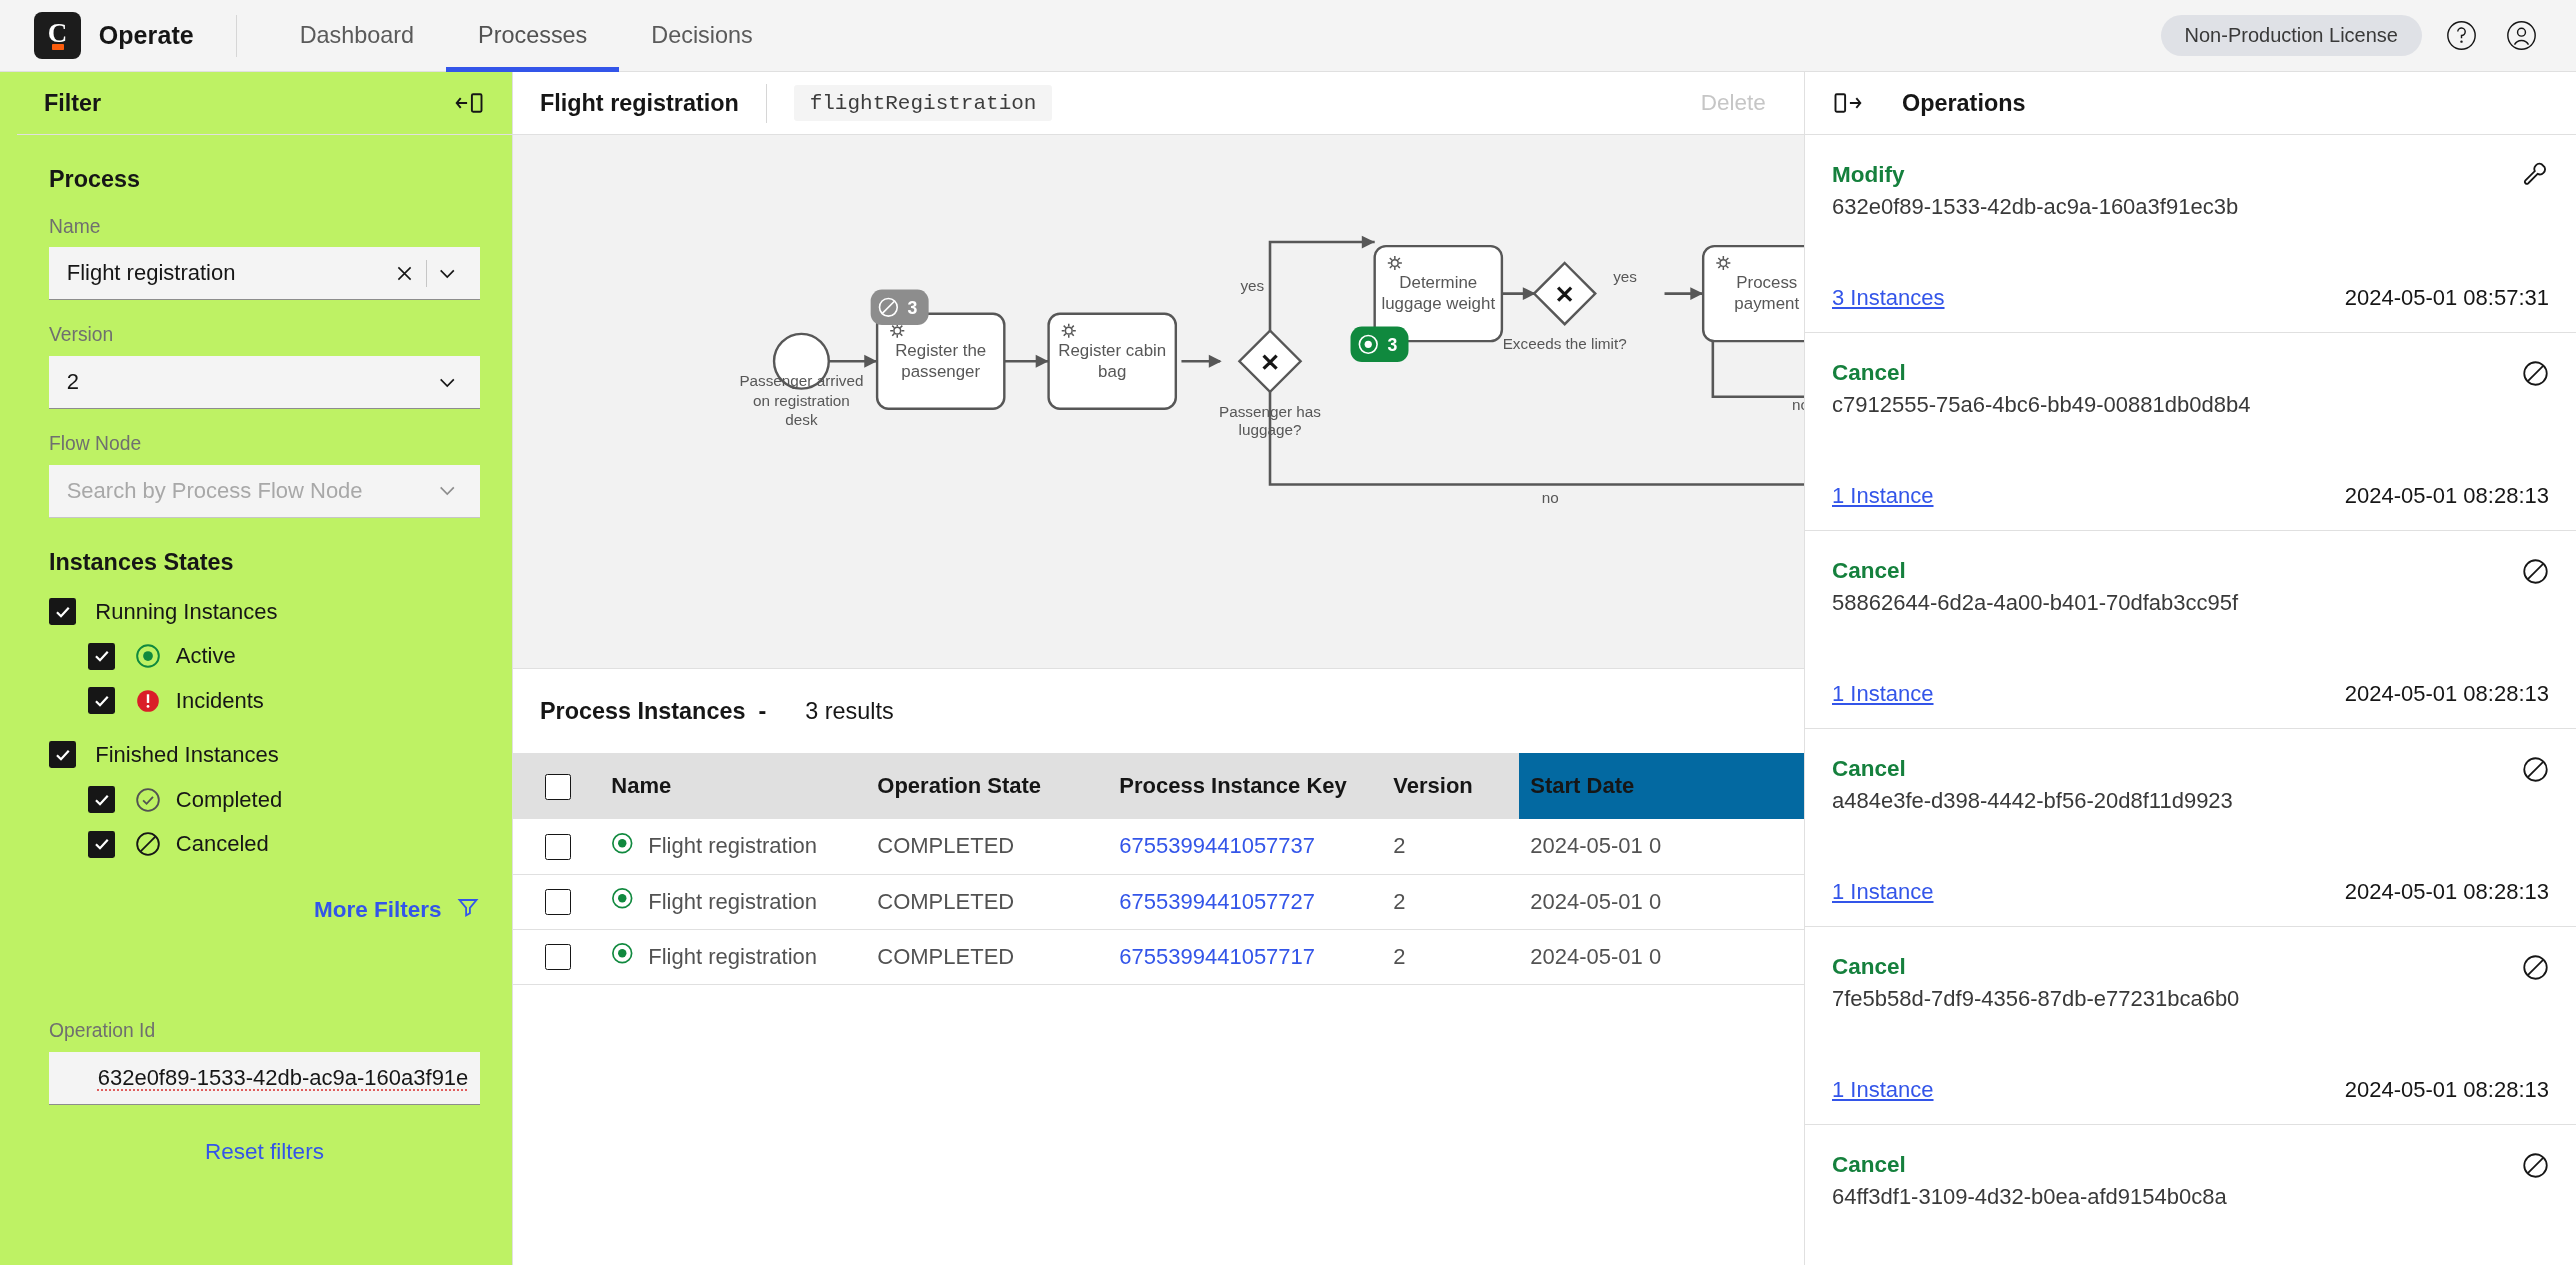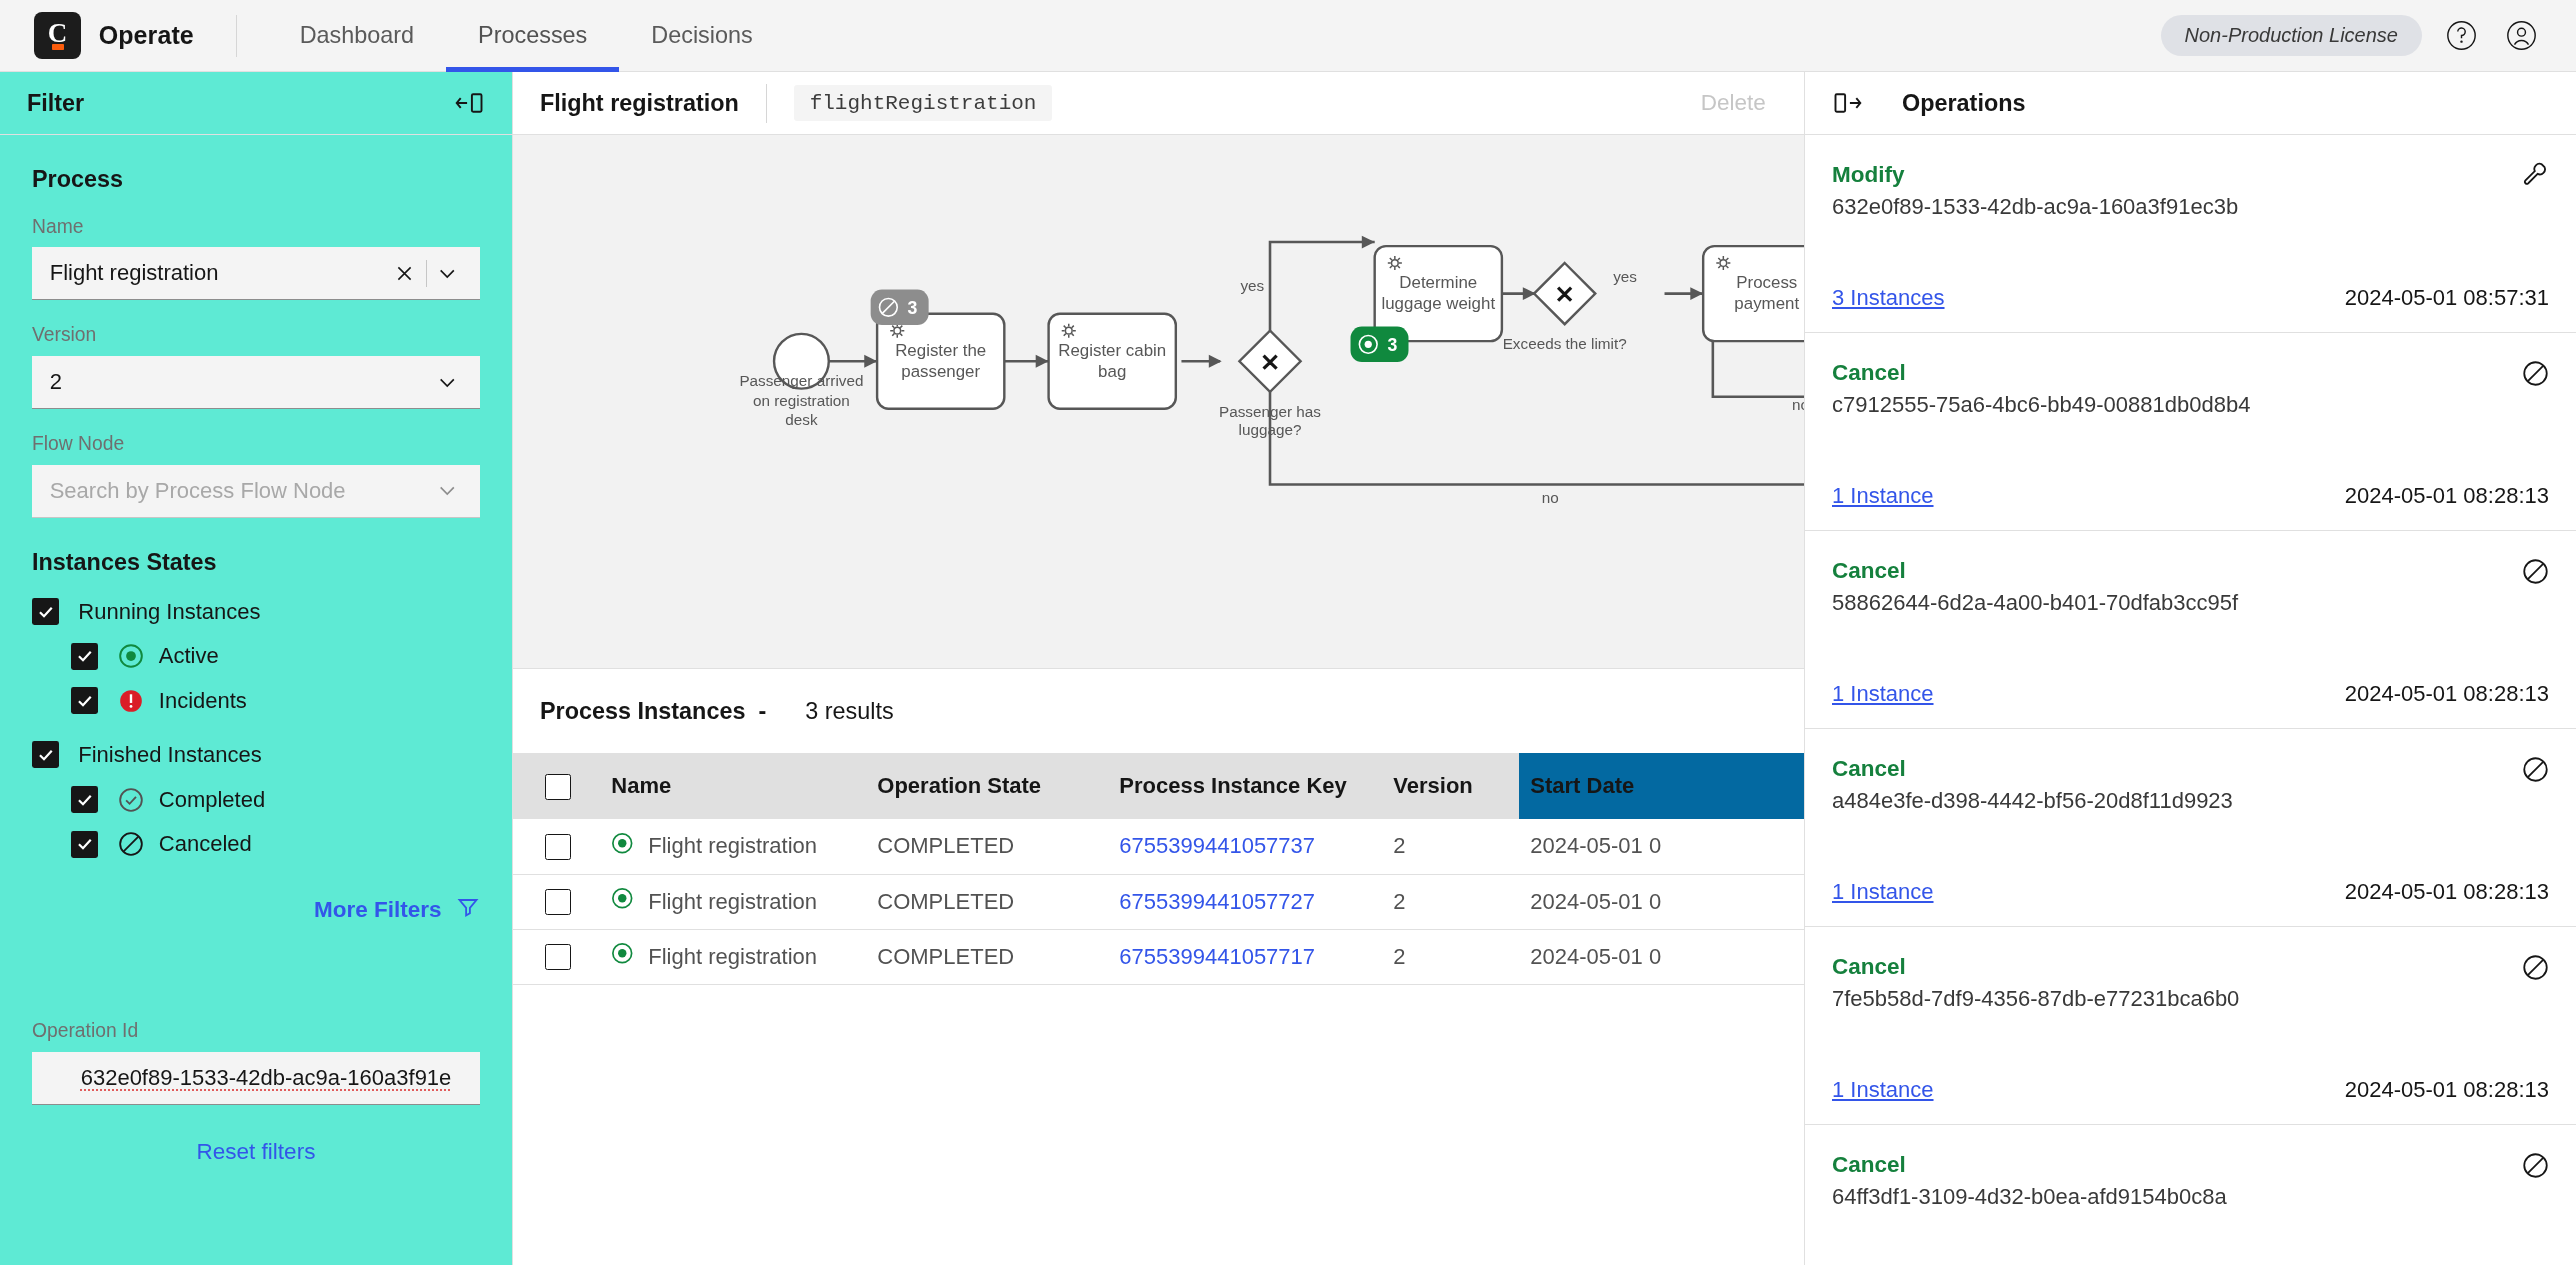--- a/index.html
+++ b/index.html
@@ -44,36 +44,36 @@
   .nav-item {
     display: flex; align-items: center; padding: 0 32px;
     font-size: 23.4px; color: #5a5a5a; position: relative; cursor: pointer;
   }
   .nav-item.active { color: #525252; }
   .nav-item.active::after {
     content: ""; position: absolute; left: 0; right: 0; bottom: 0;
     height: 4.8px; background: #3355e9;
   }
   .hdr-right {
-    margin-left: auto; display: flex; align-items: center; padding-right: 34px; gap: 18px; font-style: italic;
+    margin-left: auto; display: flex; align-items: center; padding-right: 34px; gap: 18px;
   }
   .license-tag {
     background: #dfe1e6; color: #393939; font-size: 20px;
     padding: 8.9px 24px; border-radius: 24px; white-space: nowrap;
   }
   .icon-btn {
     width: 42px; height: 42px; display: flex; align-items: center; justify-content: center;
     cursor: pointer;
   }
   .icon-btn svg { display: block; }
 
   
   .sidebar {
     position: absolute; top: 72px; left: 0; width: 513px; height: 1193px;
-    background: #5eead4; border-right: 0.8px solid #e0e0e0;
+    background: #bef264; border-right: 0.8px solid #e0e0e0; padding-left: 17px;
   }
   .sidebar-head {
     height: 63px; border-bottom: 0.8px solid #e0e0e0;
     display: flex; align-items: center; justify-content: space-between;
     padding: 0 27px 0 27px;
   }
   .sidebar-title { font-size: 23.4px; font-weight: bold; color: #161616; }
   .collapse-icon { cursor: pointer; display: flex; align-items: center; }
   .sidebar-body { padding: 0 32px; }
   .section-title {

